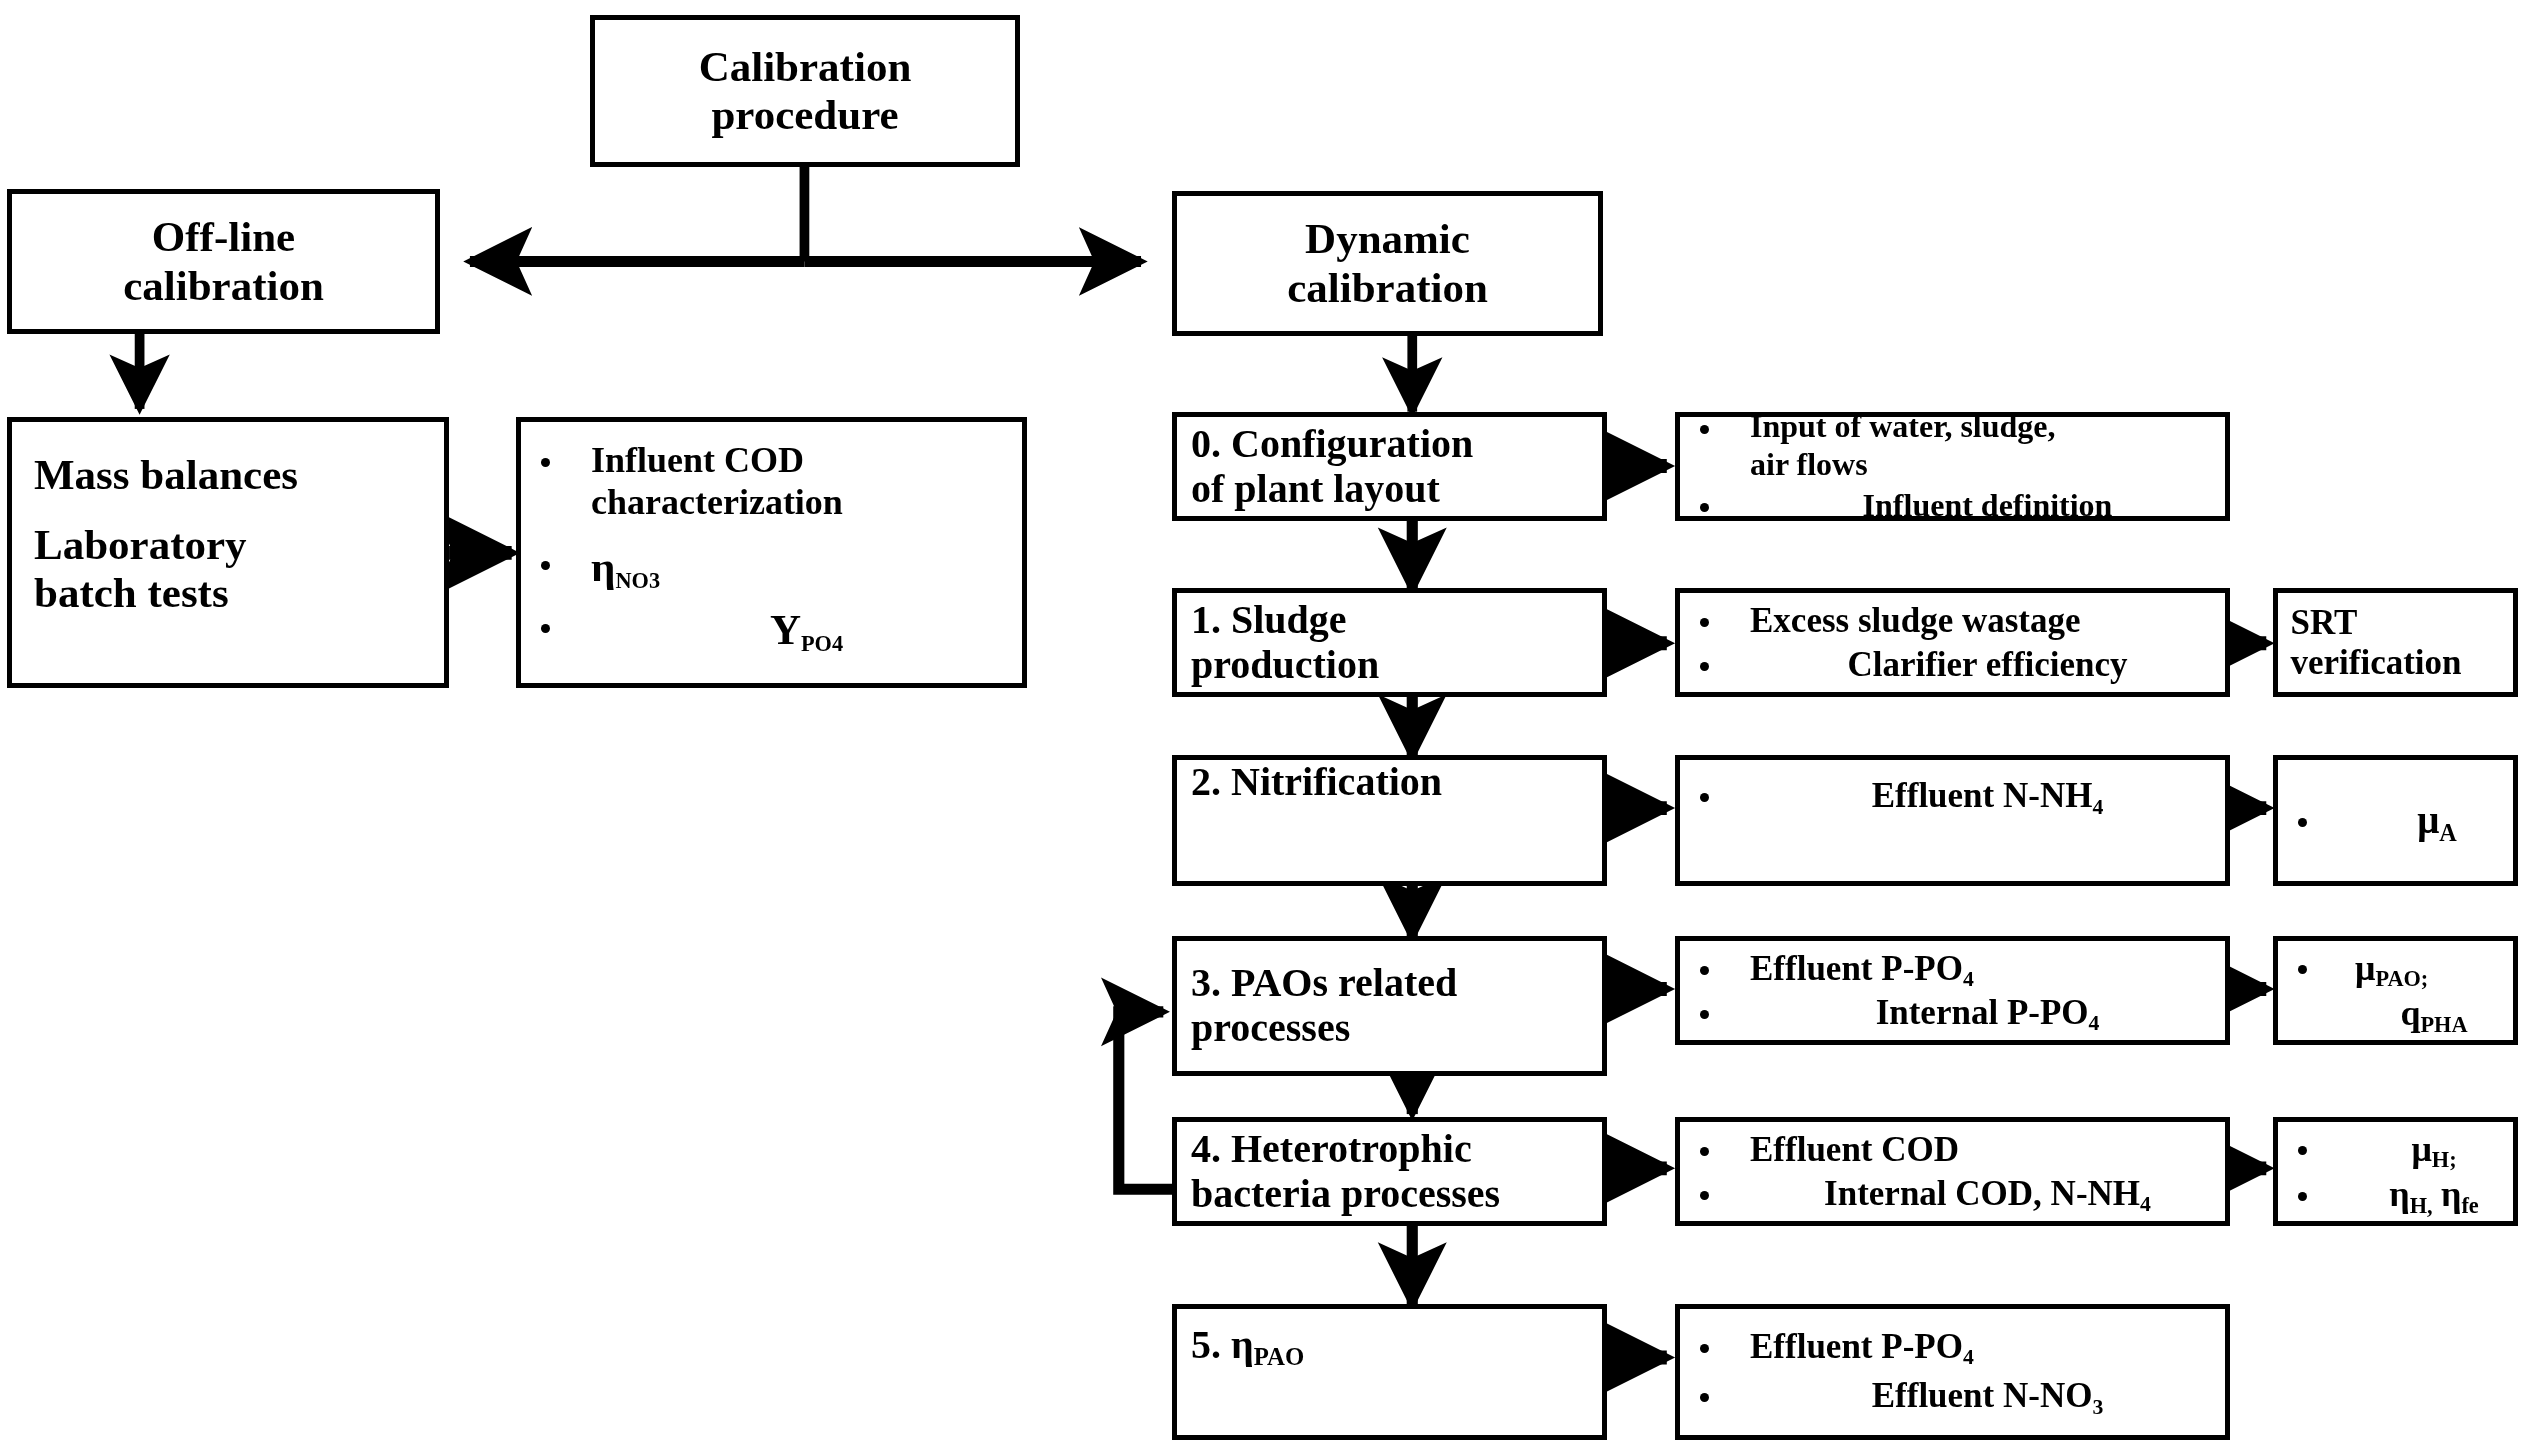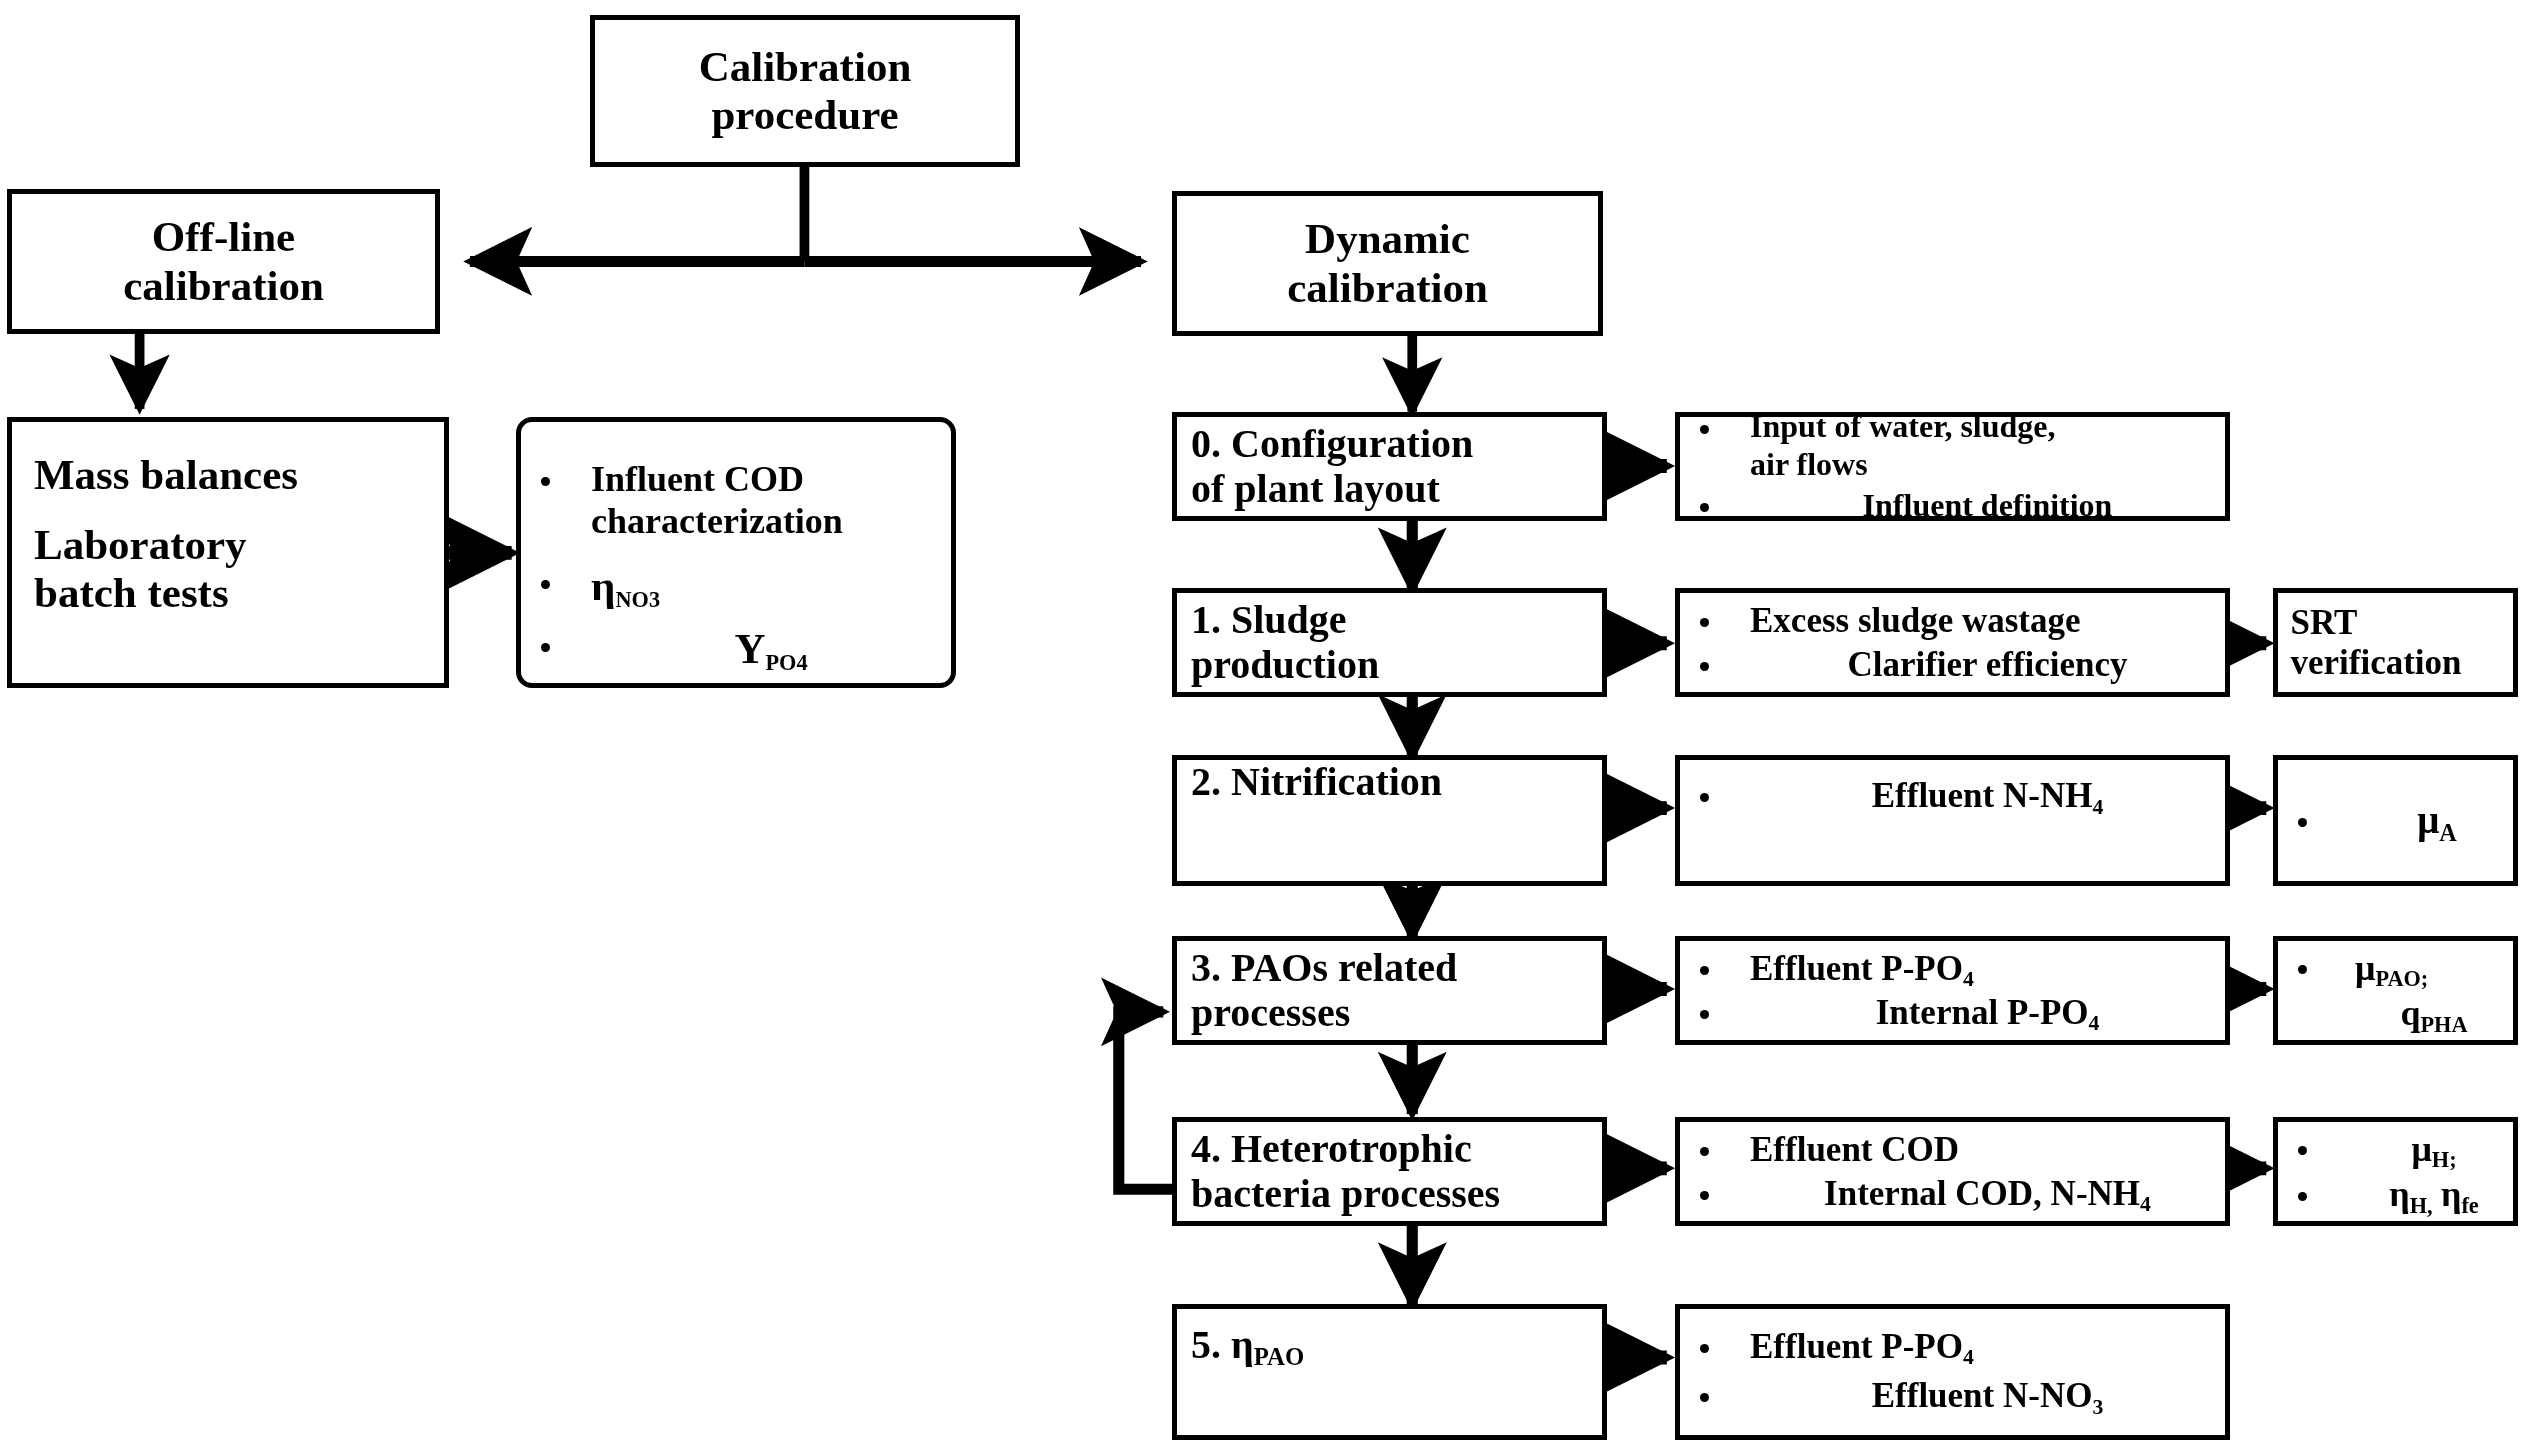--- a/index.html
+++ b/index.html
@@ -145,21 +145,21 @@
     <span class="line">Dynamic</span>
     <span class="line">calibration</span>
   </div>
 
   <div class="box left-text fs-62" style="left:7px; top:417px; width:442px; height:271px; padding:0 0 0 22px; justify-content:flex-start; padding-top:29px;">
     <span class="line">Mass balances</span>
     <span class="line" style="margin-top:22px;">Laboratory</span>
     <span class="line">batch tests</span>
   </div>
 
-  <div class="box left-text fs-52" style="left:516px; top:417px; width:440px; height:271px; justify-content:flex-start; padding-top:36px;border-radius:16px;">
+  <div class="box left-text fs-52" style="left:516px; top:417px; width:511px; height:271px; justify-content:flex-start; padding-top:17px;">
     <ul class="bullets">
       <li>
         <span class="dot"></span>
         <span>Influent COD</span><br>
         <span>characterization</span>
       </li>
       <li style="margin-top:18px;">
         <span class="dot"></span>
         <span class="fs-62">η</span><sub>NO3</sub>
       </li>
@@ -222,21 +222,21 @@
   </div>
   <div class="box left-text fs-56" style="left:2273px; top:755px; width:245px; height:131px;">
     <ul class="bullets">
       <li style="padding-left:83px;">
         <span class="dot"></span>
         <span>μ</span><sub>A</sub>
       </li>
     </ul>
   </div>
 
-  <div class="box left-text fs-58" style="left:1172px; top:936px; width:435px; height:109px; padding-left:14px;">
+  <div class="box left-text fs-58" style="left:1172px; top:936px; width:435px; height:140px; padding-left:14px;">
     <span class="line">3. PAOs related</span>
     <span class="line">processes</span>
   </div>
   <div class="box left-text fs-50" style="left:1675px; top:936px; width:555px; height:109px;">
     <ul class="bullets">
       <li>
         <span class="dot"></span>
         <span>Effluent P-PO</span><sub>4</sub>
       </li>
       <li>

